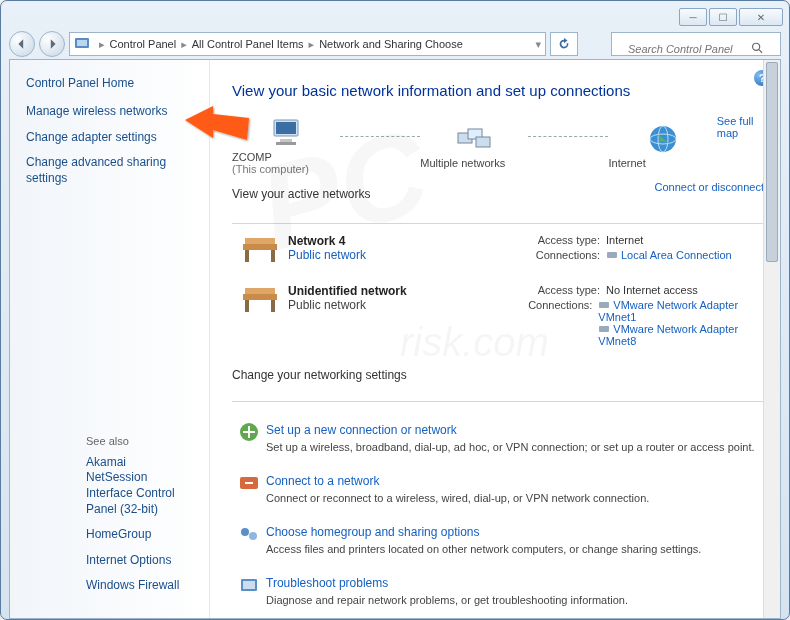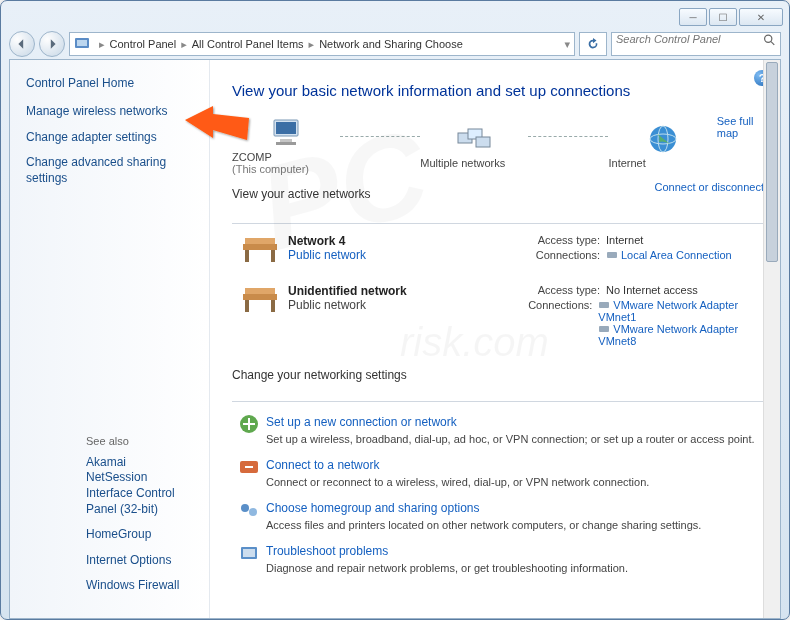--- a/index.html
+++ b/index.html
@@ -10,21 +10,21 @@
 .tb-btn { width: 28px; height: 18px; border: 1px solid #8aa6c2; background: linear-gradient(#f7fbff,#dce7f2); border-radius: 2px; margin-left: 2px; display: flex; align-items: center; justify-content: center; font-size: 10px; color: #666; cursor: pointer; }
 .tb-close { width: 44px; }
 
 .addrbar { height: 30px; margin: 0 8px; display: flex; align-items: center; gap: 4px; }
 .navbtn { width: 26px; height: 26px; border-radius: 50%; background: radial-gradient(circle at 30% 30%, #fefefe, #c7d7e6); border: 1px solid #9db5cb; display: flex; align-items: center; justify-content: center; cursor: pointer; }
 .navbtn svg { fill: #5a6b7c; }
 .addr-input { flex: 1; height: 24px; background: #fff; border: 1px solid #9db5cb; display: flex; align-items: center; padding: 0 4px; font-size: 11px; color: #333; }
 .addr-input .crumb-btn { display:flex; align-items:center; }
 .addr-input .sep { color: #888; margin: 0 5px; }
 .addr-small { width: 28px; height: 24px; background: #fff; border: 1px solid #9db5cb; display: flex; align-items: center; justify-content: center; }
-.search { width: 170px; height: 24px; background: #fff; border: 1px solid #9db5cb; display: flex; align-items: flex-start; padding: 0 4px; }
+.search { width: 170px; height: 24px; background: #fff; border: 1px solid #9db5cb; display: flex; align-items: flex-end; padding: 0 16px; margin-left: 29px; }
 .search input { border: none; outline: none; width: 100%; font-size: 11px; font-style: italic; color: #888; }
 .search svg { fill: #666; }
 
 .body { display: flex; height: calc(100% - 58px); margin: 0 8px 8px 8px; background: #fff; border: 1px solid #9db5cb; position: relative; }
 .sidebar { width: 200px; background: linear-gradient(90deg,#f1f5fa,#fff); border-right: 1px solid #e4e9ef; display: flex; flex-direction: column; font-size: 12px; }
 .sidebar .top { padding: 16px 16px 10px 16px; }
 .sidebar .cphome { color: #1a4f8b; font-size: 12px; margin-bottom: 14px; cursor: pointer; }
 .sidebar .slink { color: #1a4f8b; margin-bottom: 10px; cursor: pointer; line-height: 1.3; }
 .sidebar .bottom { margin-top: auto; padding: 14px 28px; margin-left: 48px; }
 .sidebar .seealso { color: #666; font-size: 11px; margin-bottom: 8px; }
@@ -46,21 +46,21 @@
 .network-row .name { font-weight: bold; font-size: 12px; color: #222; }
 .network-row .type { color: #1560c0; font-size: 12px; cursor: pointer; }
 .network-row .type.gray { color: #444; cursor: default; }
 .network-row .right { flex: 1; font-size: 11px; color: #333; }
 .network-row .right .lbl { color: #444; display: inline-block; width: 92px; text-align: right; margin-right: 6px; }
 .network-row .right a { color: #1560c0; cursor: pointer; }
 .rline { display: flex; align-items: flex-start; margin-bottom: 3px; }
 .rline .vals { display:inline-block; }
 .mini-ic { display:inline-block; width:12px; height:12px; margin-right:3px; vertical-align: -2px; }
 .settings-head { color: #333; font-size: 12px; border-bottom: 1px solid #d0d7e0; padding-bottom: 19px; margin-top: 8px; }
-.sett-item { display: flex; margin: 10px 0; }
+.sett-item { display: flex; margin: 18px 0; }
 .sett-item .ic { width: 34px; display:flex; justify-content:center; }
 .sett-item .txt a { color: #1560c0; font-size: 12px; cursor: pointer; }
 .sett-item .txt .desc { color: #444; font-size: 11px; margin-top: 3px; }
 .scrollbar-fake { position:absolute; right:0; top:0; bottom:0; width:17px; background:#f0f0f0; border-left:1px solid #ddd; }
 .scrollbar-fake .thumb { position:absolute; left:2px; right:2px; top:2px; height:200px; background:#c7d1dc; border:1px solid #9ab; border-radius:2px; }
 
 .arrow-annot { position: absolute; left: 185px; top: 100px; pointer-events:none; z-index: 50; }
 
 
 .wm { position:absolute; font-size:120px; color:rgba(0,0,0,.03); font-weight:bold; transform: rotate(-15deg); left:260px; top:120px; pointer-events:none; z-index:0; font-style: italic; }

